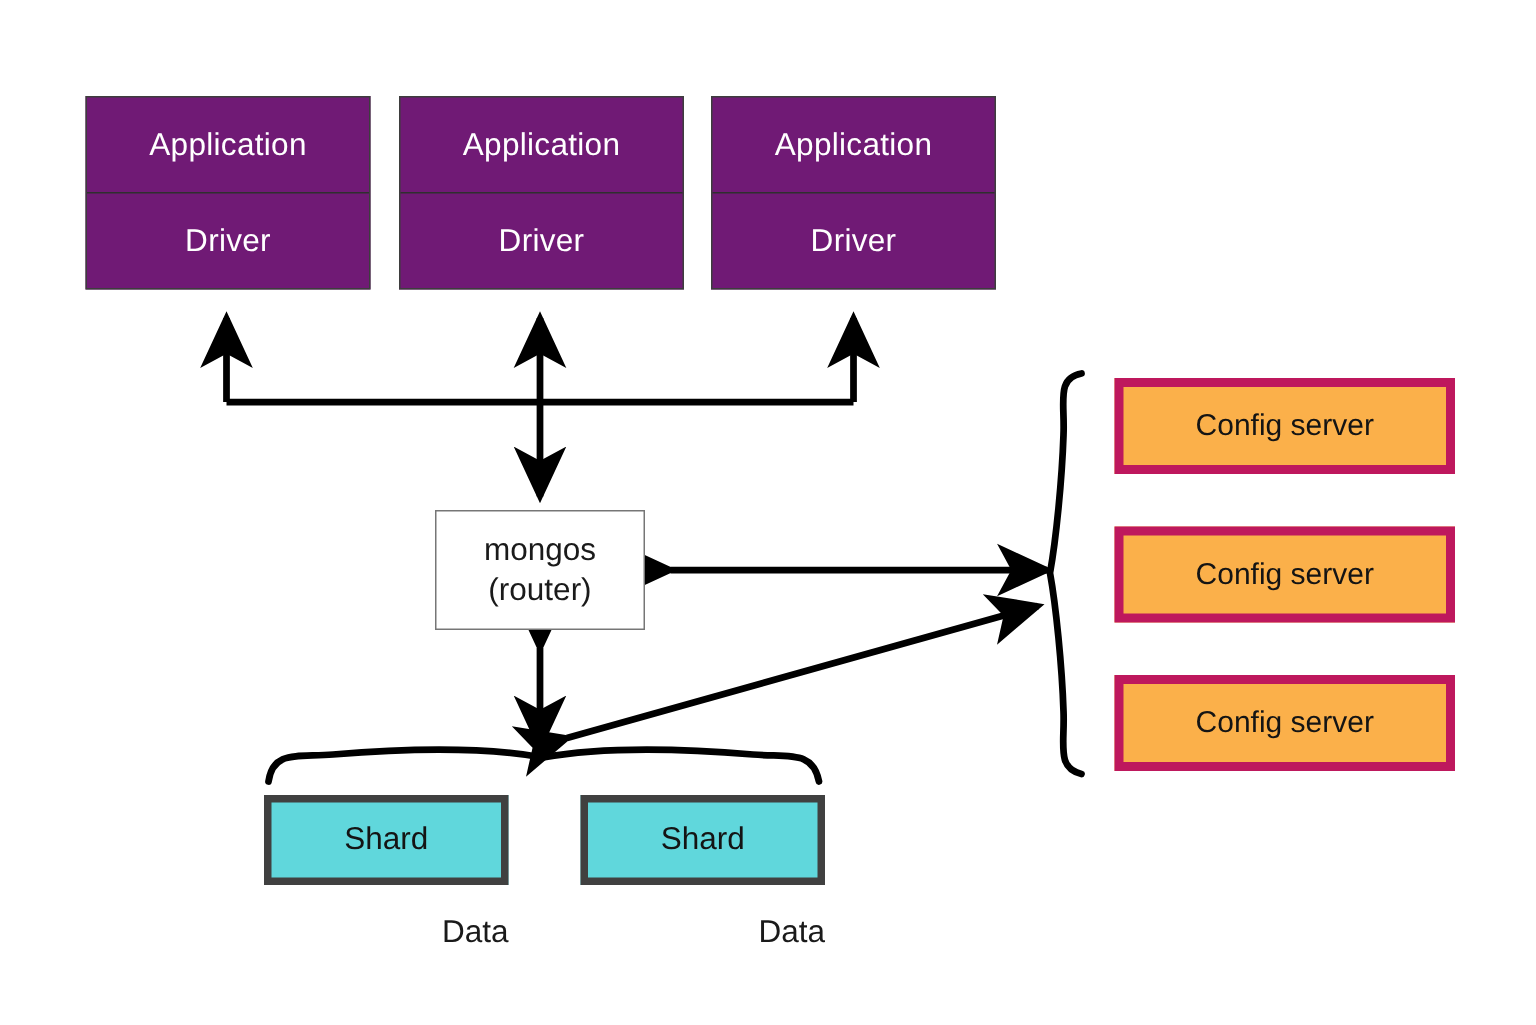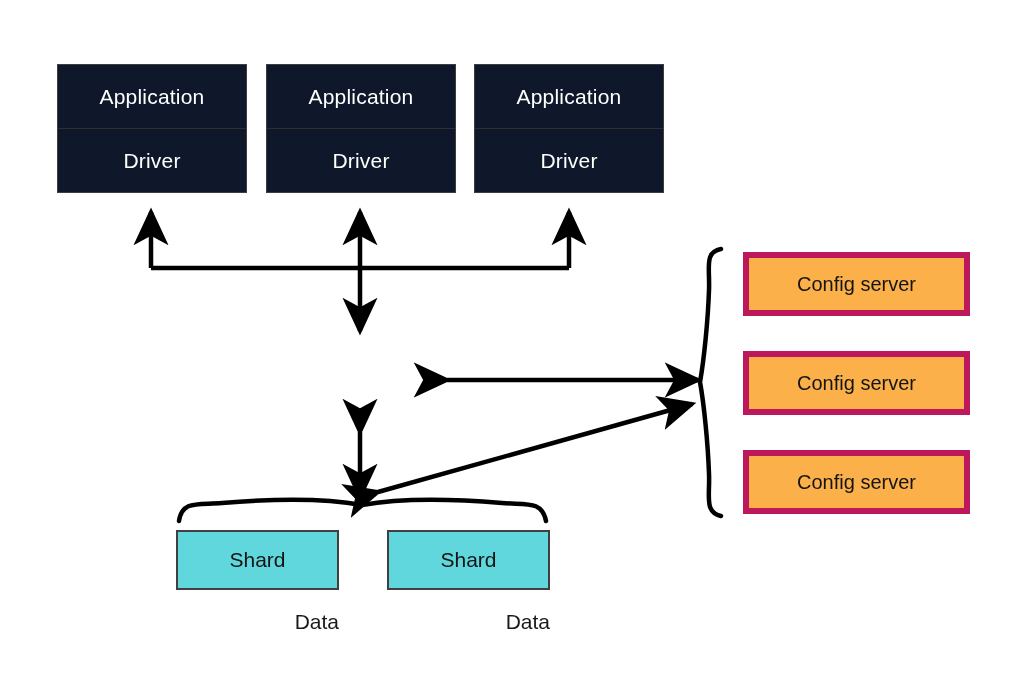--- a/index.html
+++ b/index.html
@@ -32,21 +32,21 @@
     box-sizing: border-box;
     display: flex;
     flex-direction: column;
     border: 1px solid #2b2b2b;
   }
 
   
   .app-stack {
     width: 190px;
     height: 129px;
-    background: #0f172a;
+    background: #701a75;
     border: 1px solid #3d3d3d;
     top: 64px;
   }
   .app-stack .cell {
     flex: 1 1 50%;
     display: flex;
     align-items: center;
     justify-content: center;
     color: #ffffff;
     font-size: 21px;
@@ -94,21 +94,21 @@
   #config-node-1 { top: 252px; }
   #config-node-2 { top: 351px; }
   #config-node-3 { top: 450px; }
 
   
   .shard-node {
     top: 530px;
     width: 163px;
     height: 60px;
     background: #60d7dc;
-    border: 2px solid #404040;
+    border: 5px solid #404040;
     align-items: center;
     justify-content: center;
   }
   .shard-node .label {
     color: #141414;
     font-size: 21px;
   }
   #shard-node-1 { left: 176px; }
   #shard-node-2 { left: 387px; }
 
@@ -199,20 +199,24 @@
   <div class="node app-stack" id="app-stack-2">
     <div class="cell top">Application</div>
     <div class="cell">Driver</div>
   </div>
 
   <div class="node app-stack" id="app-stack-3">
     <div class="cell top">Application</div>
     <div class="cell">Driver</div>
   </div>
 
+  <div class="node" id="mongos-node">
+    <div class="line">mongos</div>
+    <div class="line">(router)</div>
+  </div>
 
   <div class="node config-node" id="config-node-1">
     <div class="label">Config server</div>
   </div>
   <div class="node config-node" id="config-node-2">
     <div class="label">Config server</div>
   </div>
   <div class="node config-node" id="config-node-3">
     <div class="label">Config server</div>
   </div>

